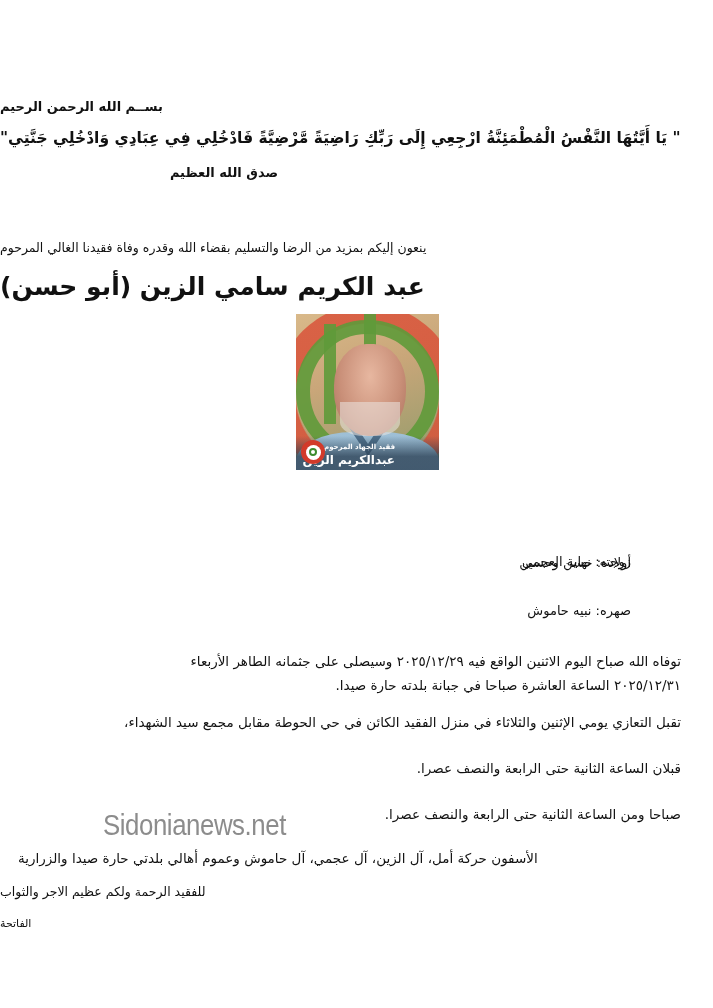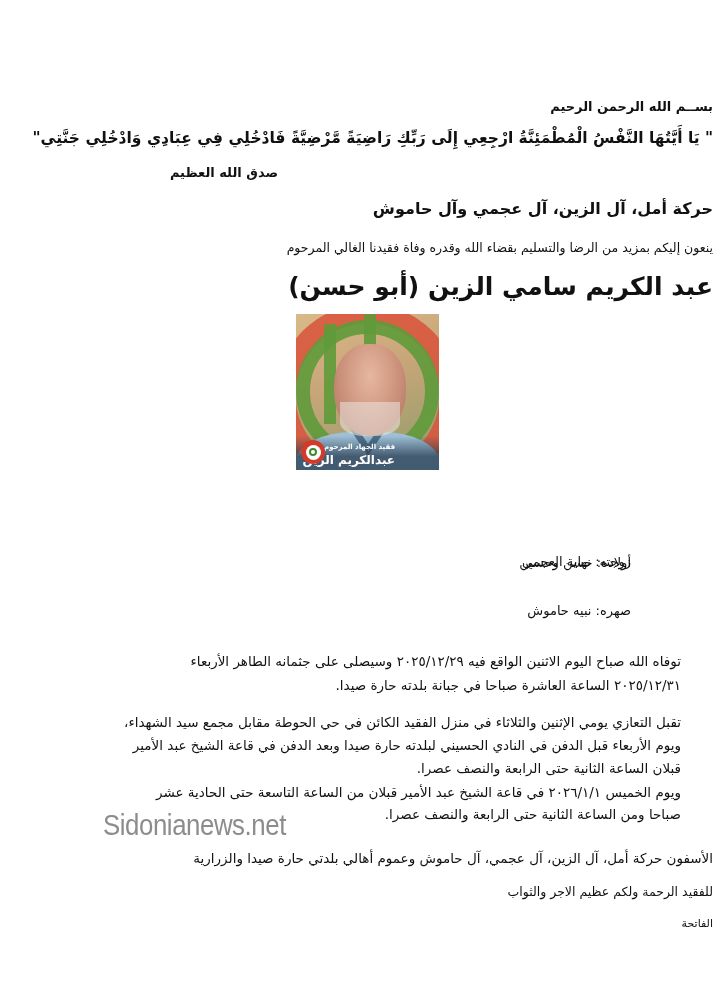--- a/index.html
+++ b/index.html
@@ -1,18 +1,18 @@
 <!DOCTYPE html>
 <html><head>
   <meta charset="utf-8">
   <style>
     html, body { margin: 0; padding: 0; background: #ffffff; }
     body { width: 713px; height: 1008px; position: relative; overflow: hidden; color: #111; }
     .page { position: absolute; inset: 0; direction: rtl; font-family: "DejaVu Sans", "Liberation Sans", sans-serif; }
-    .c { position: absolute; left: 0; right: 0; text-align: right; white-space: nowrap; margin-left: 44px; }
+    .c { position: absolute; left: 0; right: 0; text-align: left; white-space: nowrap; }
     .basmala { top: 99px; font-size: 13px; font-weight: bold; }
     .verse { top: 129px; font-size: 15.5px; font-weight: bold; }
     .sadaq { position: absolute; top: 165px; right: 435px; font-size: 13px; font-weight: bold; white-space: nowrap; }
     .families { top: 199px; font-size: 16px; font-weight: bold; }
     .announce { top: 240px; font-size: 12.5px; }
     .name { top: 272px; font-size: 25px; font-weight: bold; }
 
     .photo { position: absolute; left: 296px; top: 314px; width: 143px; height: 156px; overflow: hidden;
              background: linear-gradient(160deg, #d9b98a 0%, #c9a679 40%, #8e9b6a 100%); }
     .photo .ring-red { position: absolute; left: -20px; top: -10px; width: 183px; height: 183px; border-radius: 50%;
@@ -54,21 +54,20 @@
   </style>
 </head>
 <body>
 
 <div class="page">
 
   <div class="c basmala">بســم الله الرحمن الرحيم</div>
   <div class="c verse">" يَا أَيَّتُهَا النَّفْسُ الْمُطْمَئِنَّةُ ارْجِعِي إِلَى رَبِّكِ رَاضِيَةً مَّرْضِيَّةً فَادْخُلِي فِي عِبَادِي وَادْخُلِي جَنَّتِي"</div>
   <div class="sadaq">صدق الله العظيم</div>
 
-  <div class="c families">حركة أمل، آل الزين، آل عجمي وآل حاموش</div>
   <div class="c announce">ينعون إليكم بمزيد من الرضا والتسليم بقضاء الله وقدره وفاة فقيدنا الغالي المرحوم</div>
   <div class="c name">عبد الكريم سامي الزين (أبو حسن)</div>
 
   <div class="photo">
     <div class="ring-red"></div>
     <div class="ring-green"></div>
     <div class="bar-green"></div>
     <div class="bar-green2"></div>
     <div class="shirt"></div>
     <div class="collar"></div>
@@ -94,23 +93,21 @@
   </div>
   <div class="rel r4">
     <span>صهره:</span>
     <span>نبيه حاموش</span>
   </div>
 
   <div class="para p1a">توفاه الله صباح اليوم الاثنين الواقع فيه ٢٠٢٥/١٢/٢٩ وسيصلى على جثمانه الطاهر الأربعاء</div>
   <div class="para p1b">٢٠٢٥/١٢/٣١ الساعة العاشرة صباحا في جبانة بلدته حارة صيدا.</div>
 
   <div class="para p2a">تقبل التعازي يومي الإثنين والثلاثاء في منزل الفقيد الكائن في حي الحوطة مقابل مجمع سيد الشهداء،</div>
-  <div class="para p2b">ويوم الأربعاء قبل الدفن في النادي الحسيني لبلدته حارة صيدا وبعد الدفن في قاعة الشيخ عبد الأمير</div>
   <div class="para p2c">قبلان الساعة الثانية حتى الرابعة والنصف عصرا.</div>
-  <div class="para p2d">ويوم الخميس ٢٠٢٦/١/١ في قاعة الشيخ عبد الأمير قبلان من الساعة التاسعة حتى الحادية عشر</div>
   <div class="para p2e">صباحا ومن الساعة الثانية حتى الرابعة والنصف عصرا.</div>
 
   <div class="watermark">Sidonianews.net</div>
 
   <div class="c closing">الأسفون حركة أمل، آل الزين، آل عجمي، آل حاموش وعموم أهالي بلدتي حارة صيدا والزرارية</div>
   <div class="c mercy">للفقيد الرحمة ولكم عظيم الاجر والثواب</div>
   <div class="c fatiha">الفاتحة</div>
 
 </div>
 

